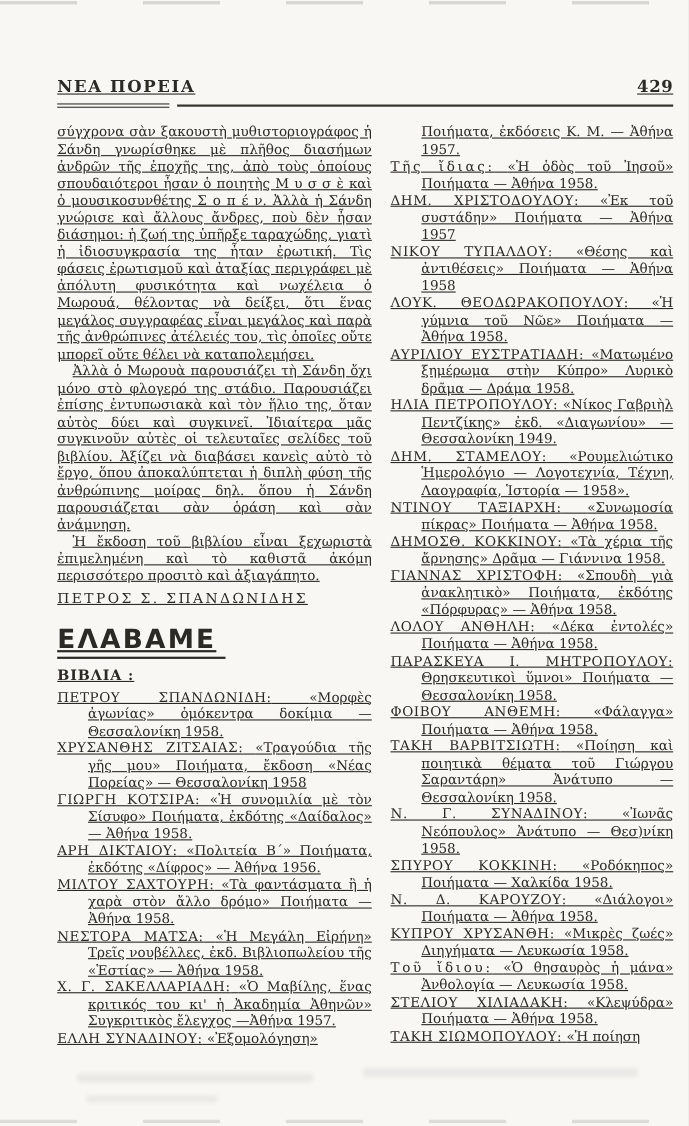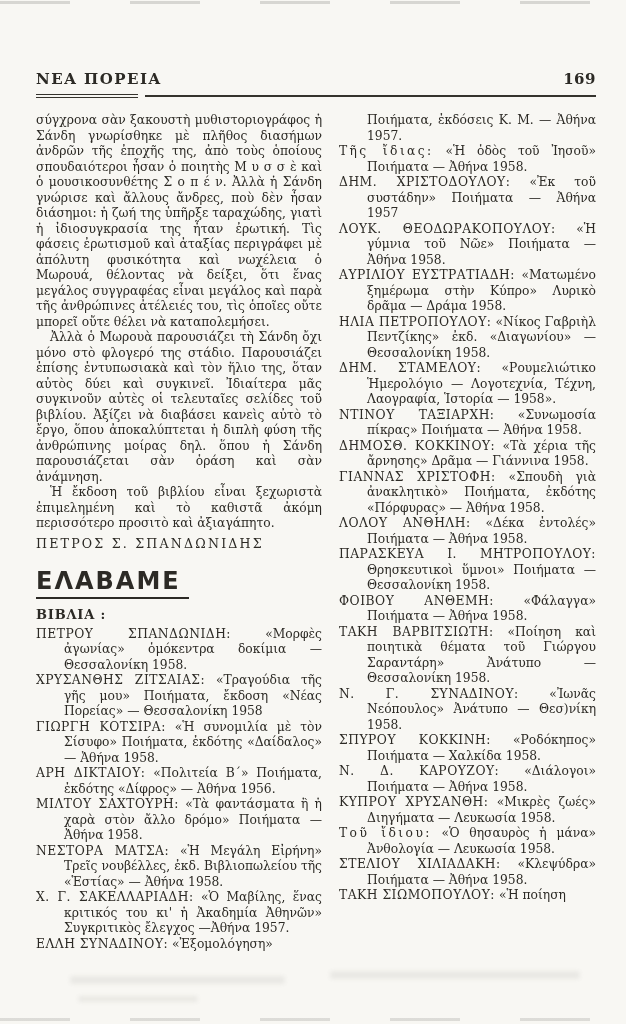--- a/index.html
+++ b/index.html
@@ -6,21 +6,21 @@
   .page{
     position:relative;width:626px;height:1024px;overflow:hidden;
     background:var(--paper,#f8f7f3);color:var(--ink,#2c2a25);
     font-family:"DejaVu Serif","Liberation Serif",serif;
     box-sizing:border-box;
   }
   .scan-edge{position:absolute;left:0;right:0;height:3px;opacity:.30;
     background:repeating-linear-gradient(90deg,#8a8a85 0 70px,transparent 70px 130px);}
   .scan-edge.top{top:1px;}
   .scan-edge.bottom{top:1018px;opacity:.25;}
-  .inner{position:absolute;left:36px;top:70px;width:560px;}
+  .inner{position:absolute;left:52px;top:70px;width:560px;text-decoration:underline;}
   .hdr{display:flex;justify-content:space-between;align-items:baseline;}
   .journal{font-weight:bold;font-size:15px;letter-spacing:1.5px;}
   .pageno{font-weight:bold;font-size:15px;letter-spacing:.5px;}
   .rule{display:flex;align-items:center;gap:7px;margin-top:6px;}
   .rule .seg1{width:102px;height:4px;box-sizing:border-box;
     border-top:1.5px solid var(--rule,#35332d);border-bottom:1.5px solid var(--rule,#35332d);}
   .rule .seg2{flex:1;height:2.5px;background:var(--rule,#35332d);}
   .columns{display:flex;gap:17px;margin-top:15px;}
   .col-left{width:286px;}
   .col-right{flex:1;min-width:0;}
@@ -40,21 +40,21 @@
 </style>
 </head>
 <body>
 
 <div class="page">
   <div class="scan-edge top"></div>
 
   <div class="inner">
     <div class="hdr">
       <span class="journal">ΝΕΑ ΠΟΡΕΙΑ</span>
-      <span class="pageno">169</span>
+      <span class="pageno">429</span>
     </div>
     <div class="rule">
       <div class="seg1"></div>
       <div class="seg2"></div>
     </div>
 
     <div class="columns">
       <div class="col-left">
         <p class="body">σύγχρονα σὰν ξακουστὴ μυθιστοριογράφος ἡ Σάνδη γνωρίσθηκε μὲ πλῆθος διασήμων ἀνδρῶν τῆς ἐποχῆς της, ἀπὸ τοὺς ὁποίους σπουδαιότεροι ἦσαν ὁ ποιητὴς Μ υ σ σ ὲ καὶ ὁ μουσικοσυνθέτης Σ ο π έ ν. Ἀλλὰ ἡ Σάνδη γνώρισε καὶ ἄλλους ἄνδρες, ποὺ δὲν ἦσαν διάσημοι: ἡ ζωή της ὑπῆρξε ταραχώδης, γιατὶ ἡ ἰδιοσυγκρασία της ἦταν ἐρωτική. Τὶς φάσεις ἐρωτισμοῦ καὶ ἀταξίας περιγράφει μὲ ἀπόλυτη φυσικότητα καὶ νωχέλεια ὁ Μωρουά, θέλοντας νὰ δείξει, ὅτι ἕνας μεγάλος συγγραφέας εἶναι μεγάλος καὶ παρὰ τῆς ἀνθρώπινες ἀτέλειές του, τὶς ὁποῖες οὔτε μπορεῖ οὔτε θέλει νὰ καταπολεμήσει.</p>
         <p class="body indent">Ἀλλὰ ὁ Μωρουὰ παρουσιάζει τὴ Σάνδη ὄχι μόνο στὸ φλογερό της στάδιο. Παρουσιάζει ἐπίσης ἐντυπωσιακὰ καὶ τὸν ἥλιο της, ὅταν αὐτὸς δύει καὶ συγκινεῖ. Ἰδιαίτερα μᾶς συγκινοῦν αὐτὲς οἱ τελευταῖες σελίδες τοῦ βιβλίου. Ἀξίζει νὰ διαβάσει κανεὶς αὐτὸ τὸ ἔργο, ὅπου ἀποκαλύπτεται ἡ διπλὴ φύση τῆς ἀνθρώπινης μοίρας δηλ. ὅπου ἡ Σάνδη παρουσιάζεται σὰν ὁράση καὶ σὰν ἀνάμνηση.</p>
@@ -71,23 +71,24 @@
             <p class="entry"><span class="author">ΝΕΣΤΟΡΑ ΜΑΤΣΑ:</span> <span>«Ἡ Μεγάλη Εἰρήνη» Τρεῖς νουβέλλες, ἐκδ. Βιβλιοπωλείου τῆς «Ἑστίας» — Ἀθήνα 1958.</span></p>
             <p class="entry"><span class="author">Χ. Γ. ΣΑΚΕΛΛΑΡΙΑΔΗ:</span> <span>«Ὁ Μαβίλης, ἕνας κριτικός του κι' ἡ Ἀκαδημία Ἀθηνῶν» Συγκριτικὸς ἔλεγχος —Ἀθήνα 1957.</span></p>
             <p class="entry"><span class="author">ΕΛΛΗ ΣΥΝΑΔΙΝΟΥ:</span> <span>«Ἐξομολόγηση»</span></p>
           </div>
       </div>
       <div class="col-right">
         <div id="entries-right">
             <p class="entry cont"><span>Ποιήματα, ἐκδόσεις Κ. Μ. — Ἀθήνα 1957.</span></p>
             <p class="entry"><span class="author spaced">Τῆς ἴδιας:</span> <span>«Ἡ ὁδὸς τοῦ Ἰησοῦ» Ποιήματα — Ἀθήνα 1958.</span></p>
             <p class="entry"><span class="author">ΔΗΜ. ΧΡΙΣΤΟΔΟΥΛΟΥ:</span> <span>«Ἐκ τοῦ συστάδην» Ποιήματα — Ἀθήνα 1957</span></p>
+            <p class="entry"><span class="author">ΝΙΚΟΥ ΤΥΠΑΛΔΟΥ:</span> <span>«Θέσης καὶ ἀντιθέσεις» Ποιήματα — Ἀθήνα 1958</span></p>
             <p class="entry"><span class="author">ΛΟΥΚ. ΘΕΟΔΩΡΑΚΟΠΟΥΛΟΥ:</span> <span>«Ἡ γύμνια τοῦ Νῶε» Ποιήματα — Ἀθήνα 1958.</span></p>
             <p class="entry"><span class="author">ΑΥΡΙΛΙΟΥ ΕΥΣΤΡΑΤΙΑΔΗ:</span> <span>«Ματωμένο ξημέρωμα στὴν Κύπρο» Λυρικὸ δρᾶμα — Δράμα 1958.</span></p>
-            <p class="entry"><span class="author">ΗΛΙΑ ΠΕΤΡΟΠΟΥΛΟΥ:</span> <span>«Νίκος Γαβριὴλ Πεντζίκης» ἐκδ. «Διαγωνίου» — Θεσσαλονίκη 1958.</span></p>
+            <p class="entry"><span class="author">ΗΛΙΑ ΠΕΤΡΟΠΟΥΛΟΥ:</span> <span>«Νίκος Γαβριὴλ Πεντζίκης» ἐκδ. «Διαγωνίου» — Θεσσαλονίκη 1949.</span></p>
             <p class="entry"><span class="author">ΔΗΜ. ΣΤΑΜΕΛΟΥ:</span> <span>«Ρουμελιώτικο Ἡμερολόγιο — Λογοτεχνία, Τέχνη, Λαογραφία, Ἱστορία — 1958».</span></p>
             <p class="entry"><span class="author">ΝΤΙΝΟΥ ΤΑΞΙΑΡΧΗ:</span> <span>«Συνωμοσία πίκρας» Ποιήματα — Ἀθήνα 1958.</span></p>
             <p class="entry"><span class="author">ΔΗΜΟΣΘ. ΚΟΚΚΙΝΟΥ:</span> <span>«Τὰ χέρια τῆς ἄρνησης» Δρᾶμα — Γιάννινα 1958.</span></p>
             <p class="entry"><span class="author">ΓΙΑΝΝΑΣ ΧΡΙΣΤΟΦΗ:</span> <span>«Σπουδὴ γιὰ ἀνακλητικὸ» Ποιήματα, ἐκδότης «Πόρφυρας» — Ἀθήνα 1958.</span></p>
             <p class="entry"><span class="author">ΛΟΛΟΥ ΑΝΘΗΛΗ:</span> <span>«Δέκα ἐντολές» Ποιήματα — Ἀθήνα 1958.</span></p>
             <p class="entry"><span class="author">ΠΑΡΑΣΚΕΥΑ Ι. ΜΗΤΡΟΠΟΥΛΟΥ:</span> <span>Θρησκευτικοὶ ὕμνοι» Ποιήματα — Θεσσαλονίκη 1958.</span></p>
             <p class="entry"><span class="author">ΦΟΙΒΟΥ ΑΝΘΕΜΗ:</span> <span>«Φάλαγγα» Ποιήματα — Ἀθήνα 1958.</span></p>
             <p class="entry"><span class="author">ΤΑΚΗ ΒΑΡΒΙΤΣΙΩΤΗ:</span> <span>«Ποίηση καὶ ποιητικὰ θέματα τοῦ Γιώργου Σαραντάρη» Ἀνάτυπο — Θεσσαλονίκη 1958.</span></p>
             <p class="entry"><span class="author">Ν. Γ. ΣΥΝΑΔΙΝΟΥ:</span> <span>«Ἰωνᾶς Νεόπουλος» Ἀνάτυπο — Θεσ)νίκη 1958.</span></p>
             <p class="entry"><span class="author">ΣΠΥΡΟΥ ΚΟΚΚΙΝΗ:</span> <span>«Ροδόκηπος» Ποιήματα — Χαλκίδα 1958.</span></p>

